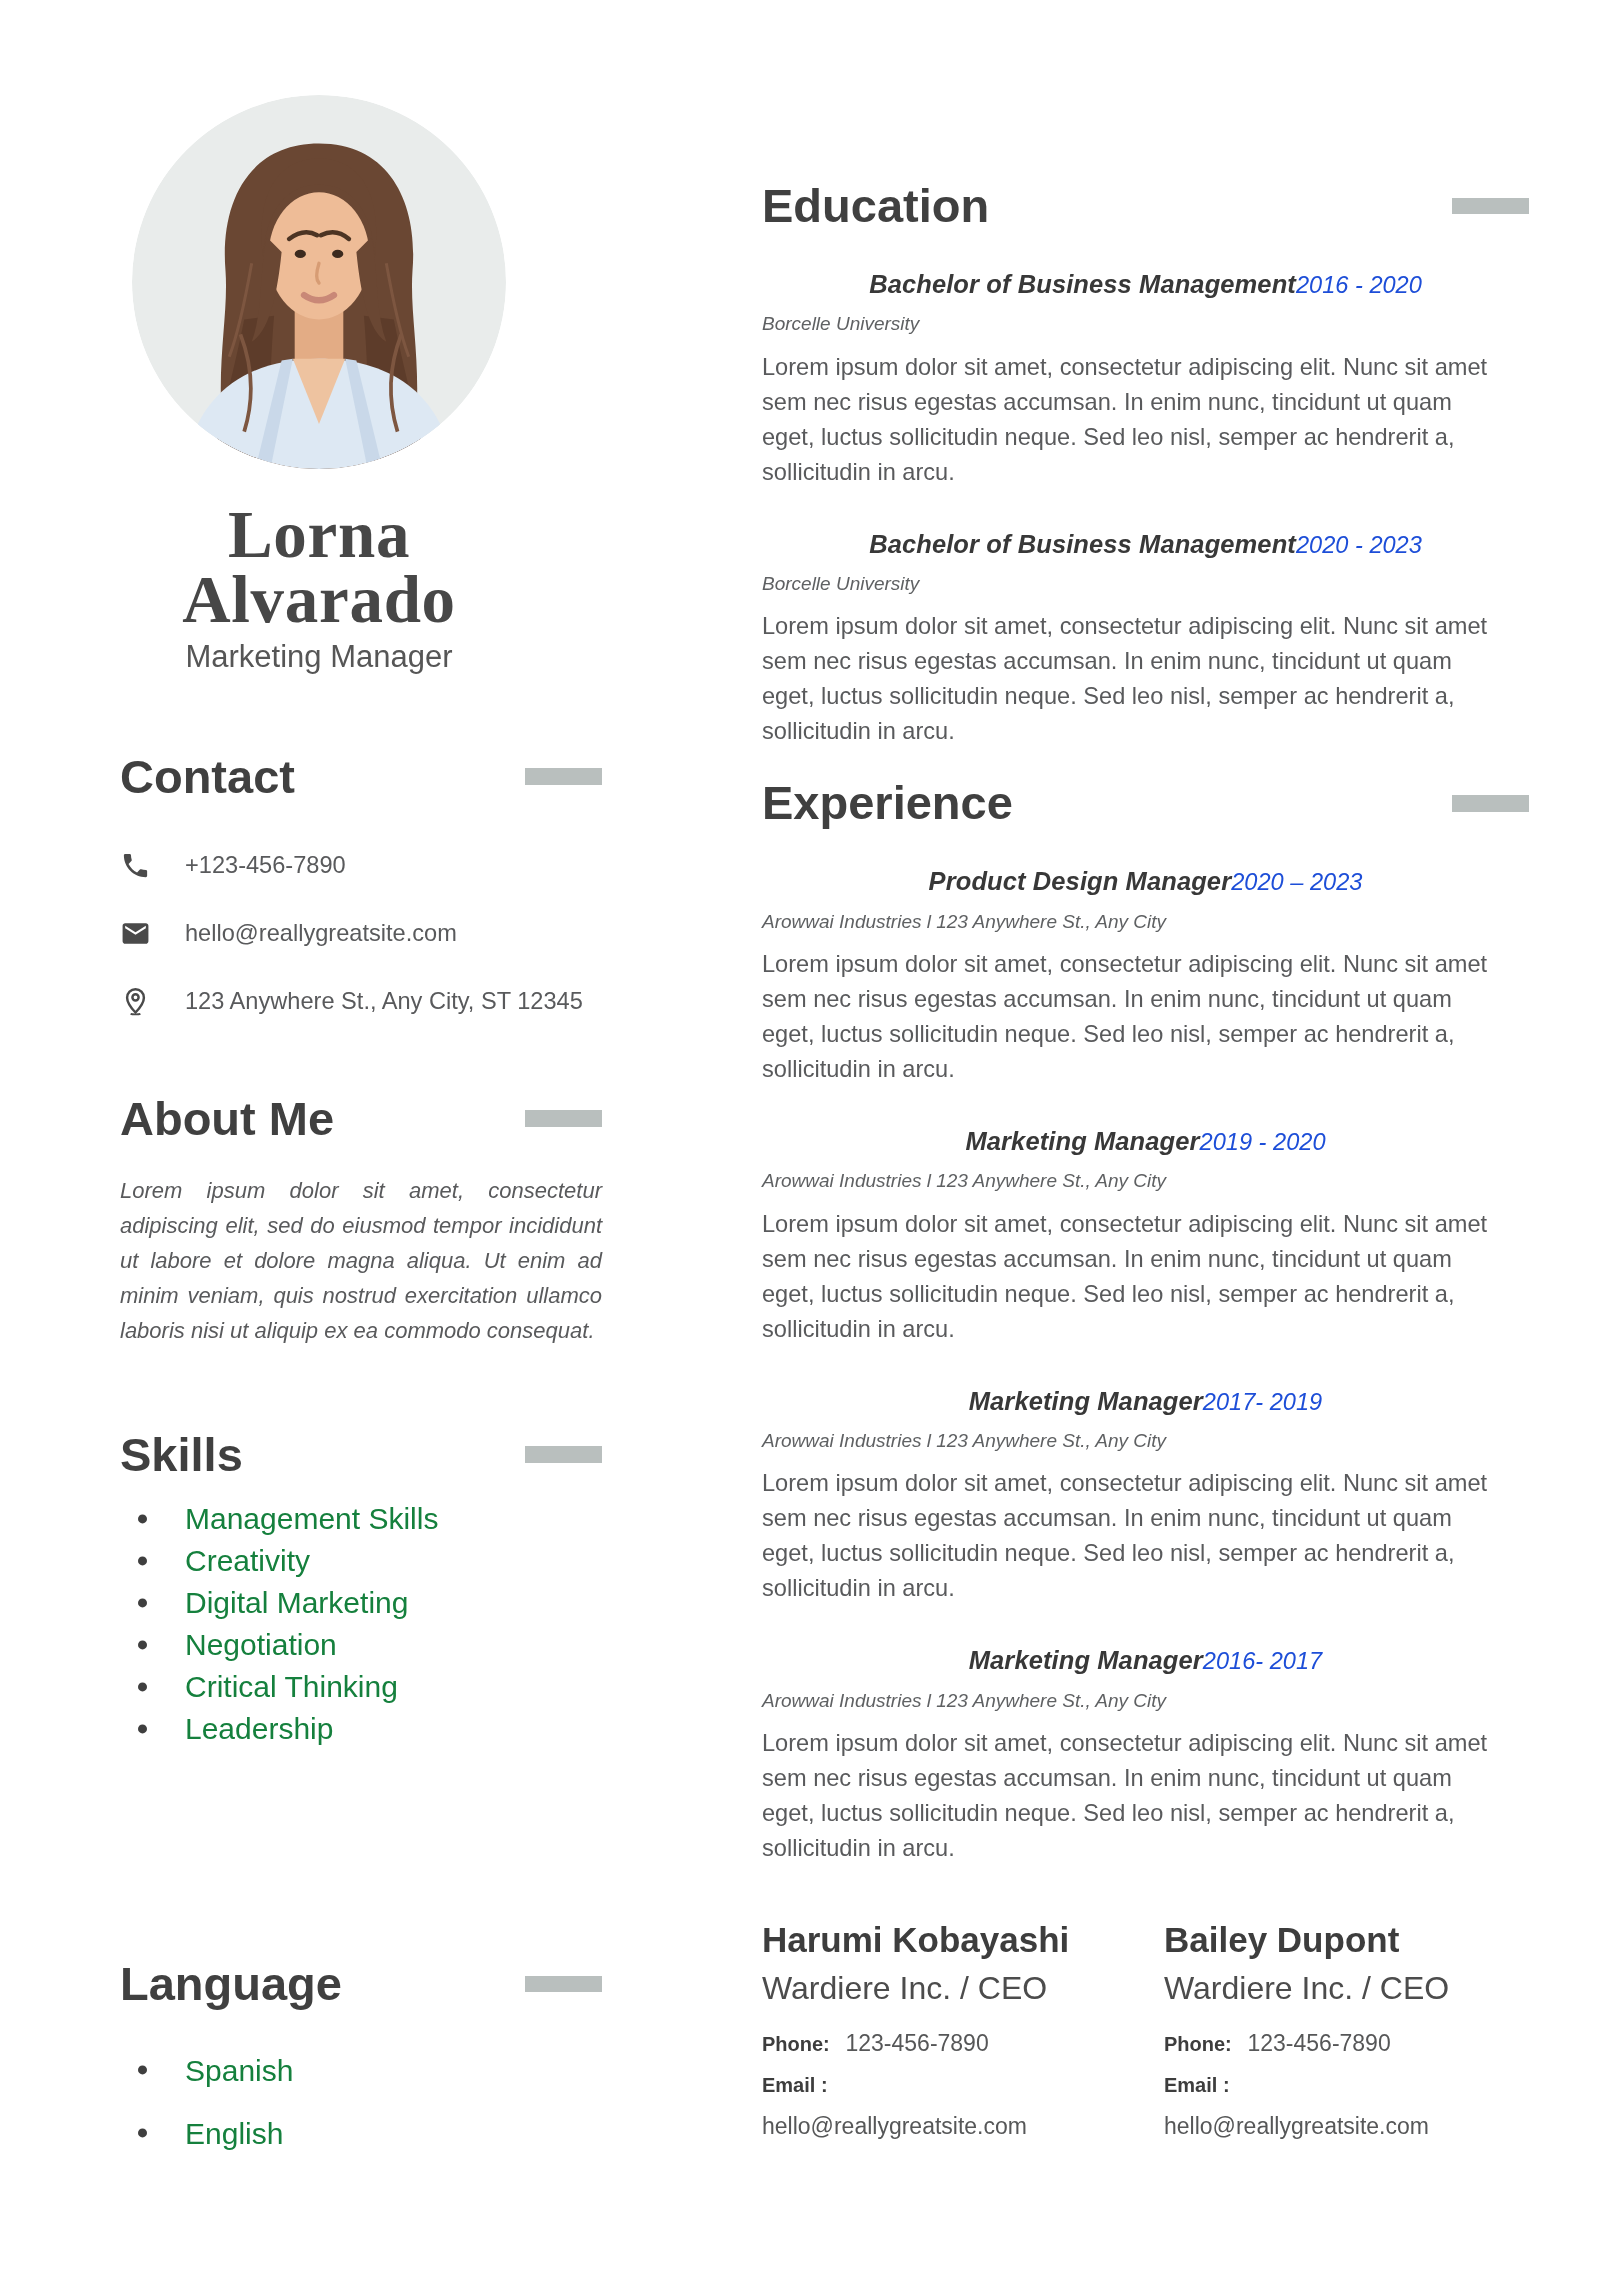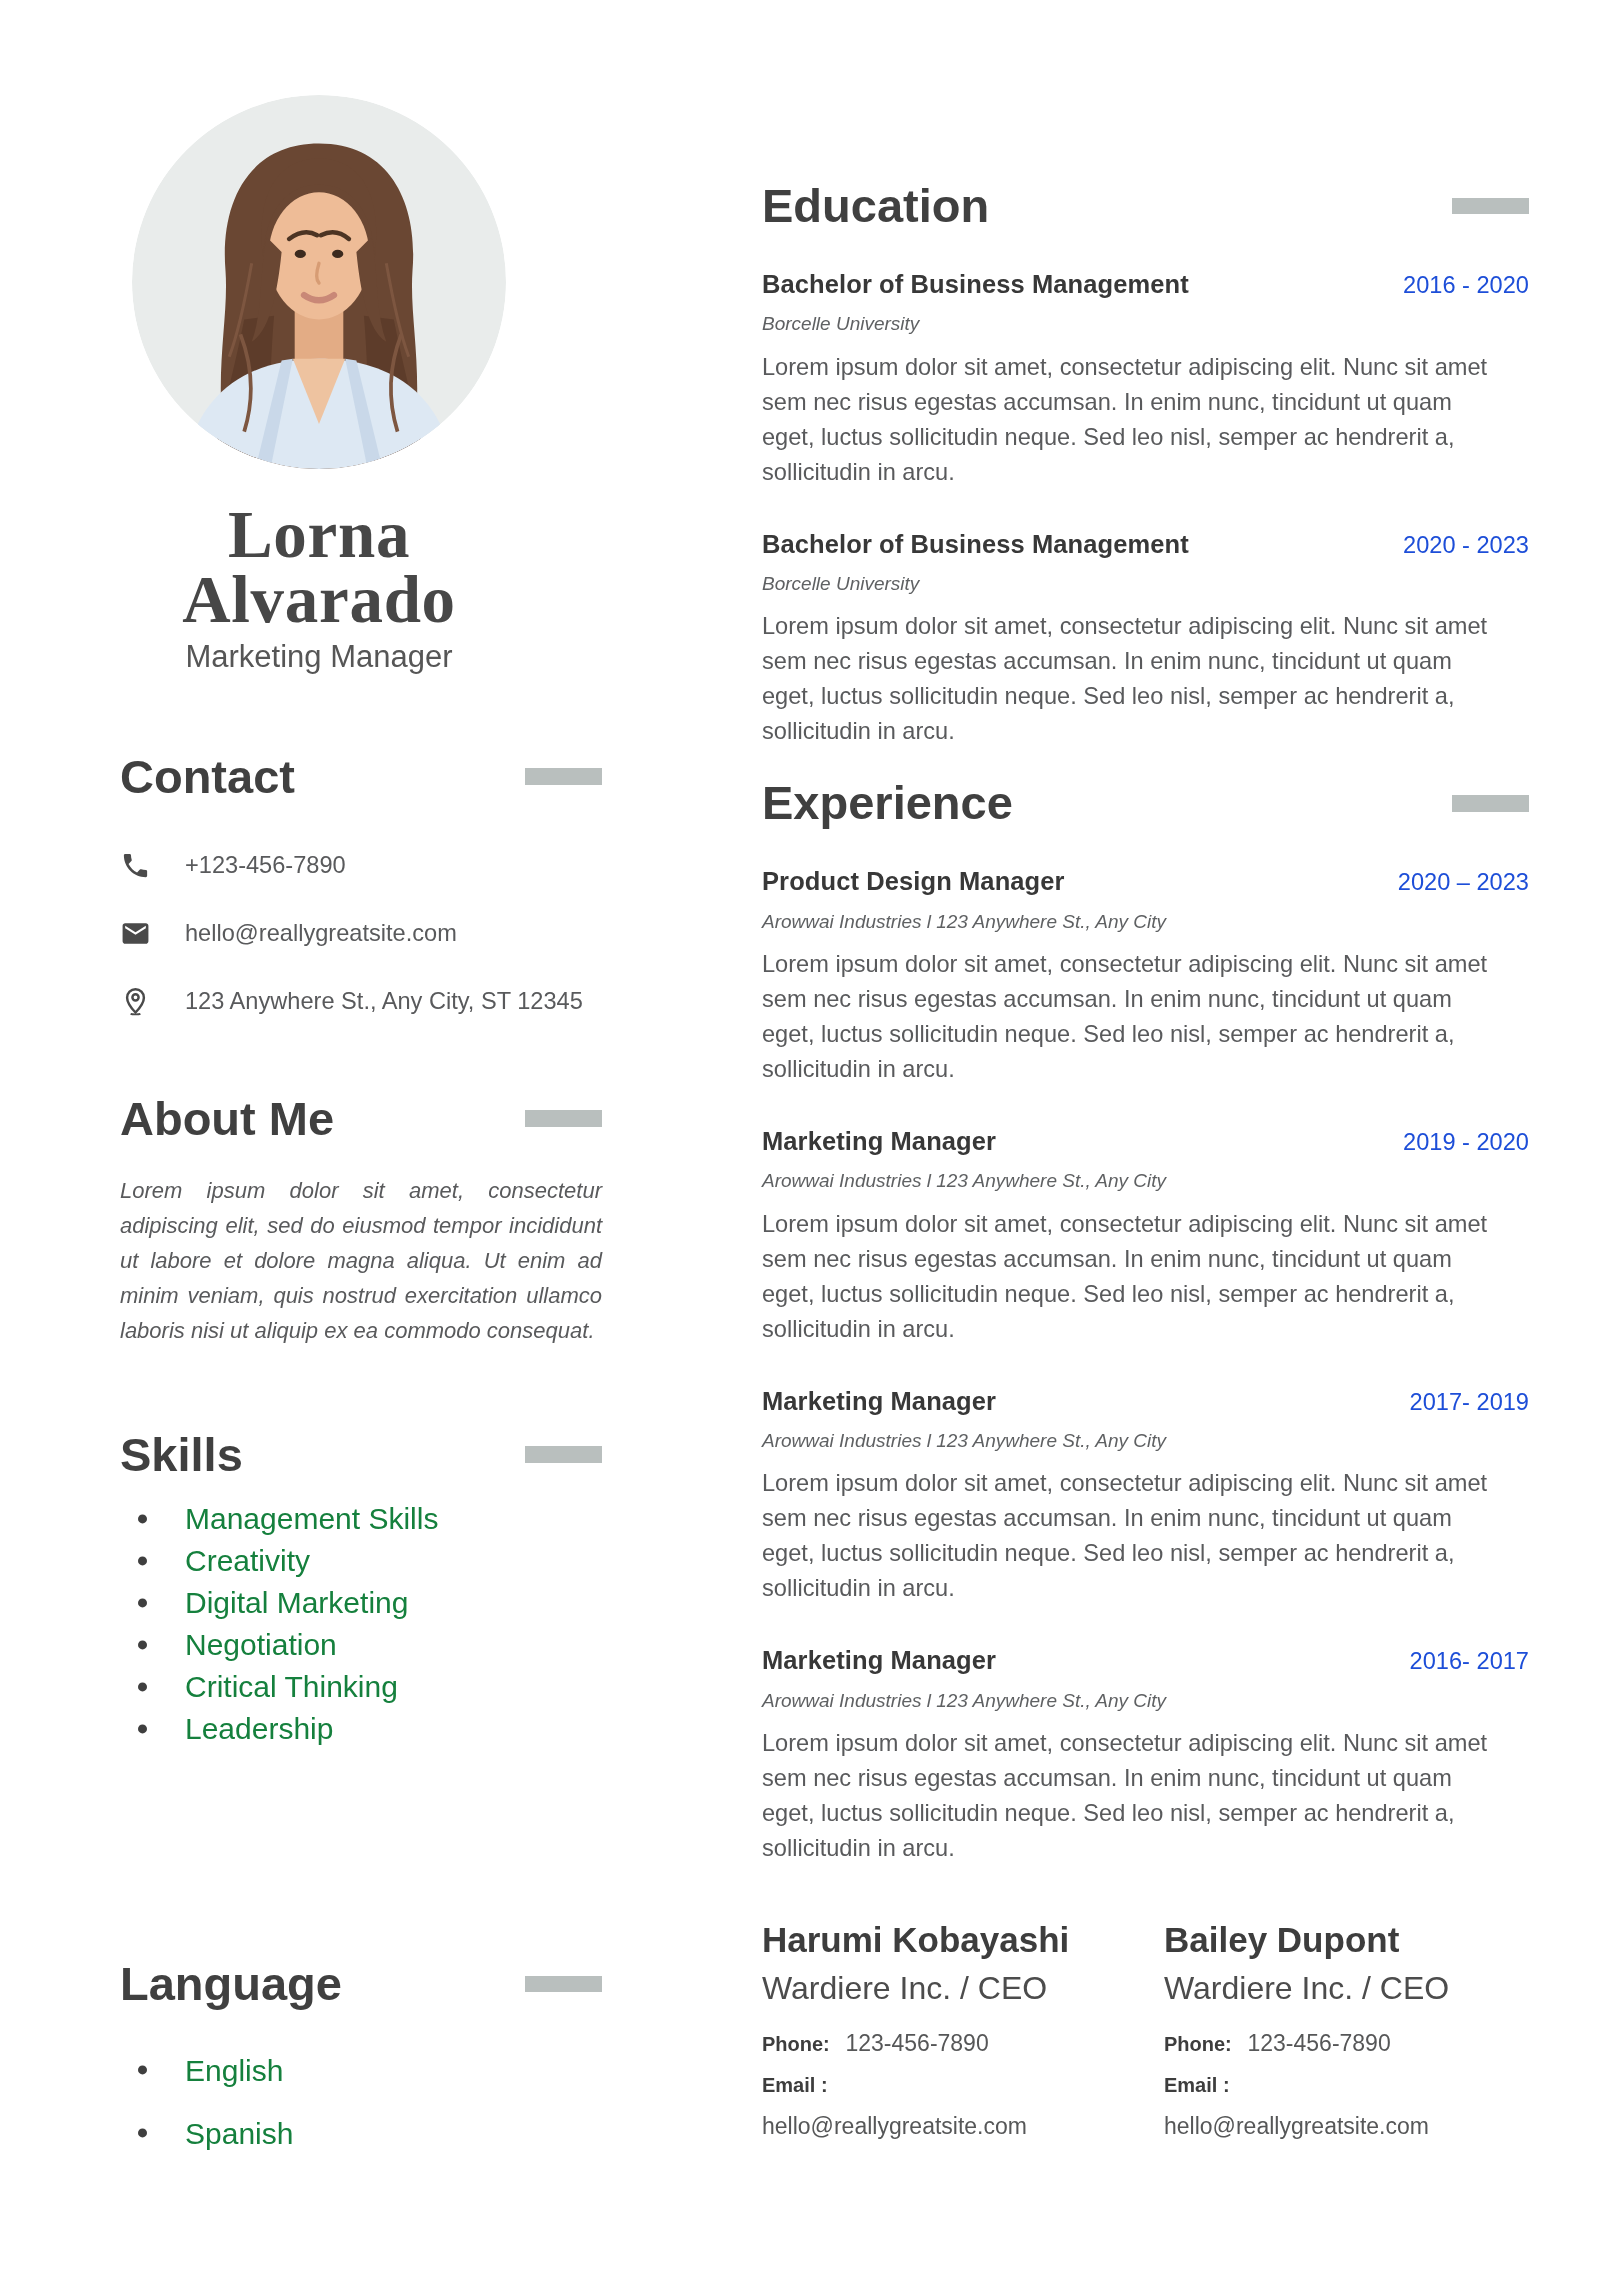--- a/index.html
+++ b/index.html
@@ -59,21 +59,21 @@
   }
   .language-section{margin-top:209px;}
   .language-section .bullet-list{margin-top:30px;}
   .language-section .bullet-list li{line-height:63px;}
 
   
   .education-section{margin-top:181px;}
   .experience-section{margin-top:29px;}
   .entry{margin-top:38px;}
   .entry:first-of-type{margin-top:37px;}
-  .entry-top{display:flex;justify-content:space-between;align-items:baseline;}
+  .entry-top{display:flex;justify-content:center;align-items:baseline;font-style:italic;}
   .entry-top h3{font-size:25.5px;line-height:32px;font-weight:700;color:var(--title_dark,#383838);letter-spacing:0.1px;}
   .entry-dates{font-size:23.6px;color:#1d4ed8;white-space:nowrap;}
   .entry-sub{font-style:italic;font-size:19px;line-height:30px;color:var(--muted,#5f6163);margin-top:9.2px;}
   .entry-body{font-size:23.6px;line-height:35px;color:var(--body);margin-top:10.5px;max-width:742px;}
 
   
   .references-section{margin-top:47px;}
   .ref-grid{display:grid;grid-template-columns:402px 1fr;margin-top:55px;}
   .ref-card h3{font-size:35px;line-height:38px;font-weight:700;color:#3d3d3d;}
   .ref-company{font-size:32px;color:#4c4c4c;margin-top:10.5px;}
@@ -187,22 +187,22 @@
         <li>Leadership</li>
       </ul>
     </section>
 
     <section class="language-section">
       <header class="sec-head">
         <h2>Language</h2>
         <div class="accent-bar"></div>
       </header>
       <ul class="bullet-list">
+        <li>Spanish</li>
         <li>English</li>
-        <li>Spanish</li>
       </ul>
     </section>
 
   </aside>
 
   <main class="right-col">
 
     <section class="education-section">
       <header class="sec-head">
         <h2>Education</h2>

